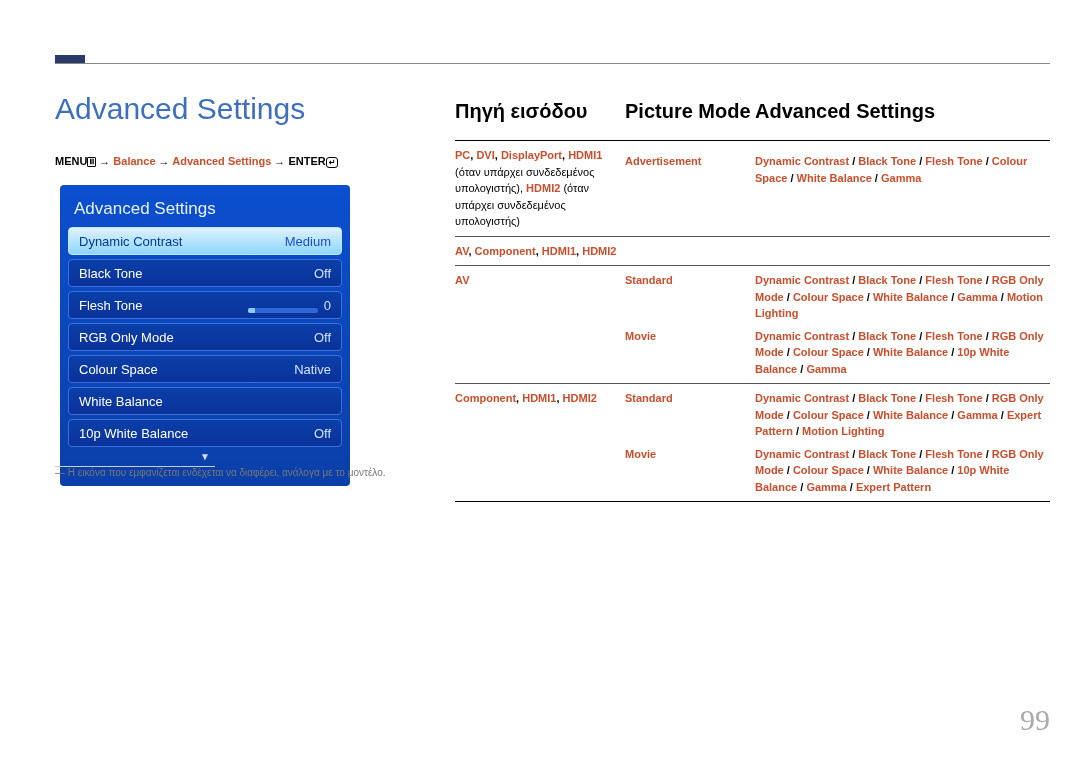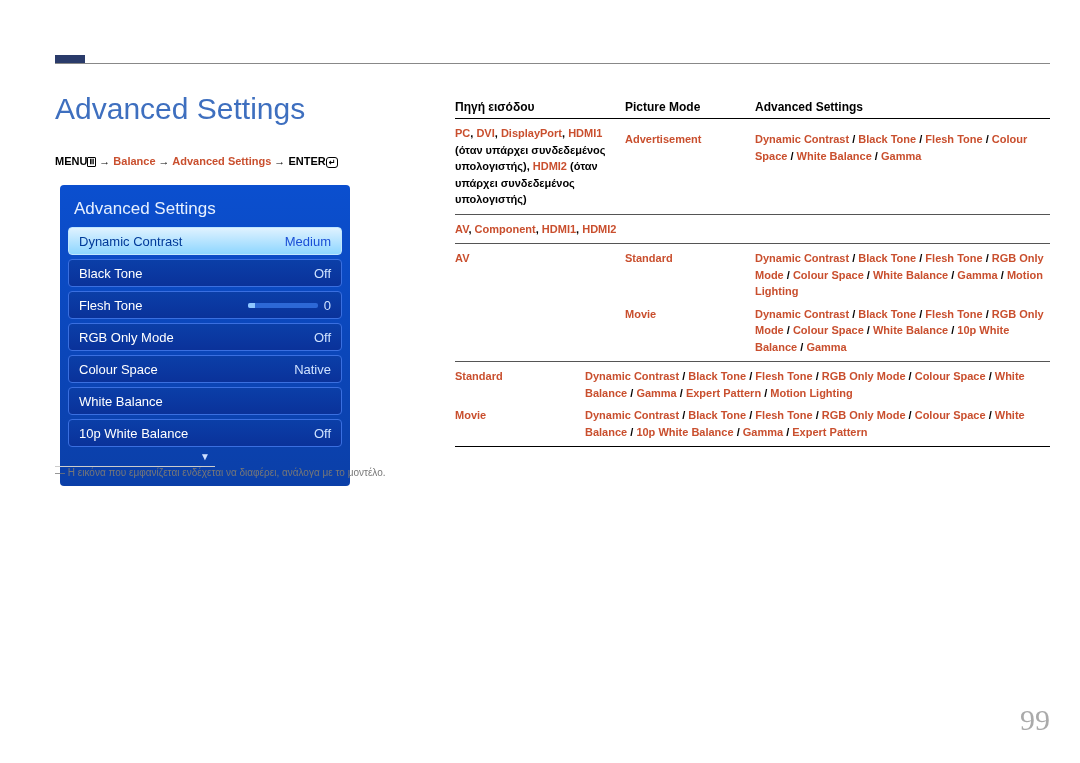--- a/index.html
+++ b/index.html
@@ -89,21 +89,21 @@
   }
   .osd-row.selected {
     background: linear-gradient(#dff2ff, #8ed6ff);
     border: 1px solid #bfe6ff;
     color: #003a99;
   }
   .osd-row.selected .val { color: #1a4fd6; }
   .osd-row .val {
      color: #cfe2ff;
      display:flex;
-     align-items:center;
+     align-items:flex-end;
      gap:6px;
   }
   .slider {
     width: 70px;
     height: 5px;
     background: #2d68d6;
     border-radius: 2px;
     position: relative;
     overflow: hidden;
   }
@@ -140,36 +140,36 @@
     position: absolute;
     top: 100px;
     left: 455px;
     right: 30px;
     font-size: 11px;
   }
   .tbl-head {
     display: flex;
     border-bottom: 1.5px solid #000;
     font-weight: bold;
-    font-size: 12px;
-    padding-bottom: 4px;
+    font-size: 20px;
+    padding-bottom: 17px;
   }
   .c1 { width: 170px; flex-shrink:0; }
   .c2 { width: 130px; flex-shrink:0; }
   .c3 { flex: 1; }
   .tbl-body .row {
     display: flex;
     border-bottom: 1px solid #555;
     padding: 6px 0;
     line-height: 1.5;
   }
   .tbl-body .row:last-child { border-bottom: 1.5px solid #000; }
   .hl { color: #c94f2e; font-weight: bold; }
   .bl { color: #000; font-weight: bold; }
-  .nt { color: #000; font-weight: bold; }
+  .nt { color: #000; font-weight: normal; }
   .cells { display:flex; flex-direction:column; width:100%; }
   .subrow { display:flex; padding-top:6px;}
   .firstrow { display:flex;}
   .page-no {
     position: absolute;
     bottom: 26px;
     right: 30px;
     font-size: 30px;
     color: #aaa;
     font-weight: 300;
@@ -272,20 +272,21 @@
             <div class="c2"><span class="hl">Standard</span></div>
             <div class="c3"><span class="hl">Dynamic Contrast</span><span class="bl"> / </span><span class="hl">Black Tone</span><span class="bl"> / </span><span class="hl">Flesh Tone</span><span class="bl"> / </span><span class="hl">RGB Only Mode</span><span class="bl"> / </span><span class="hl">Colour Space</span><span class="bl"> / </span><span class="hl">White Balance</span><span class="bl"> / </span><span class="hl">Gamma</span><span class="bl"> / </span><span class="hl">Motion Lighting</span></div>
           </div>
           <div class="subrow">
             <div class="c2"><span class="hl">Movie</span></div>
             <div class="c3"><span class="hl">Dynamic Contrast</span><span class="bl"> / </span><span class="hl">Black Tone</span><span class="bl"> / </span><span class="hl">Flesh Tone</span><span class="bl"> / </span><span class="hl">RGB Only Mode</span><span class="bl"> / </span><span class="hl">Colour Space</span><span class="bl"> / </span><span class="hl">White Balance</span><span class="bl"> / </span><span class="hl">10p White Balance</span><span class="bl"> / </span><span class="hl">Gamma</span></div>
           </div>
         </div>
       </div>
       <div class="row">
+        <div class="c1"><span class="hl">Component</span><span class="bl">, </span><span class="hl">HDMI1</span><span class="bl">, </span><span class="hl">HDMI2</span></div>
         <div class="cells" style="flex: 1 1 0%;">
           <div class="firstrow">
             <div class="c2"><span class="hl">Standard</span></div>
             <div class="c3"><span class="hl">Dynamic Contrast</span><span class="bl"> / </span><span class="hl">Black Tone</span><span class="bl"> / </span><span class="hl">Flesh Tone</span><span class="bl"> / </span><span class="hl">RGB Only Mode</span><span class="bl"> / </span><span class="hl">Colour Space</span><span class="bl"> / </span><span class="hl">White Balance</span><span class="bl"> / </span><span class="hl">Gamma</span><span class="bl"> / </span><span class="hl">Expert Pattern</span><span class="bl"> / </span><span class="hl">Motion Lighting</span></div>
           </div>
           <div class="subrow">
             <div class="c2"><span class="hl">Movie</span></div>
             <div class="c3"><span class="hl">Dynamic Contrast</span><span class="bl"> / </span><span class="hl">Black Tone</span><span class="bl"> / </span><span class="hl">Flesh Tone</span><span class="bl"> / </span><span class="hl">RGB Only Mode</span><span class="bl"> / </span><span class="hl">Colour Space</span><span class="bl"> / </span><span class="hl">White Balance</span><span class="bl"> / </span><span class="hl">10p White Balance</span><span class="bl"> / </span><span class="hl">Gamma</span><span class="bl"> / </span><span class="hl">Expert Pattern</span></div>
           </div>
         </div>

